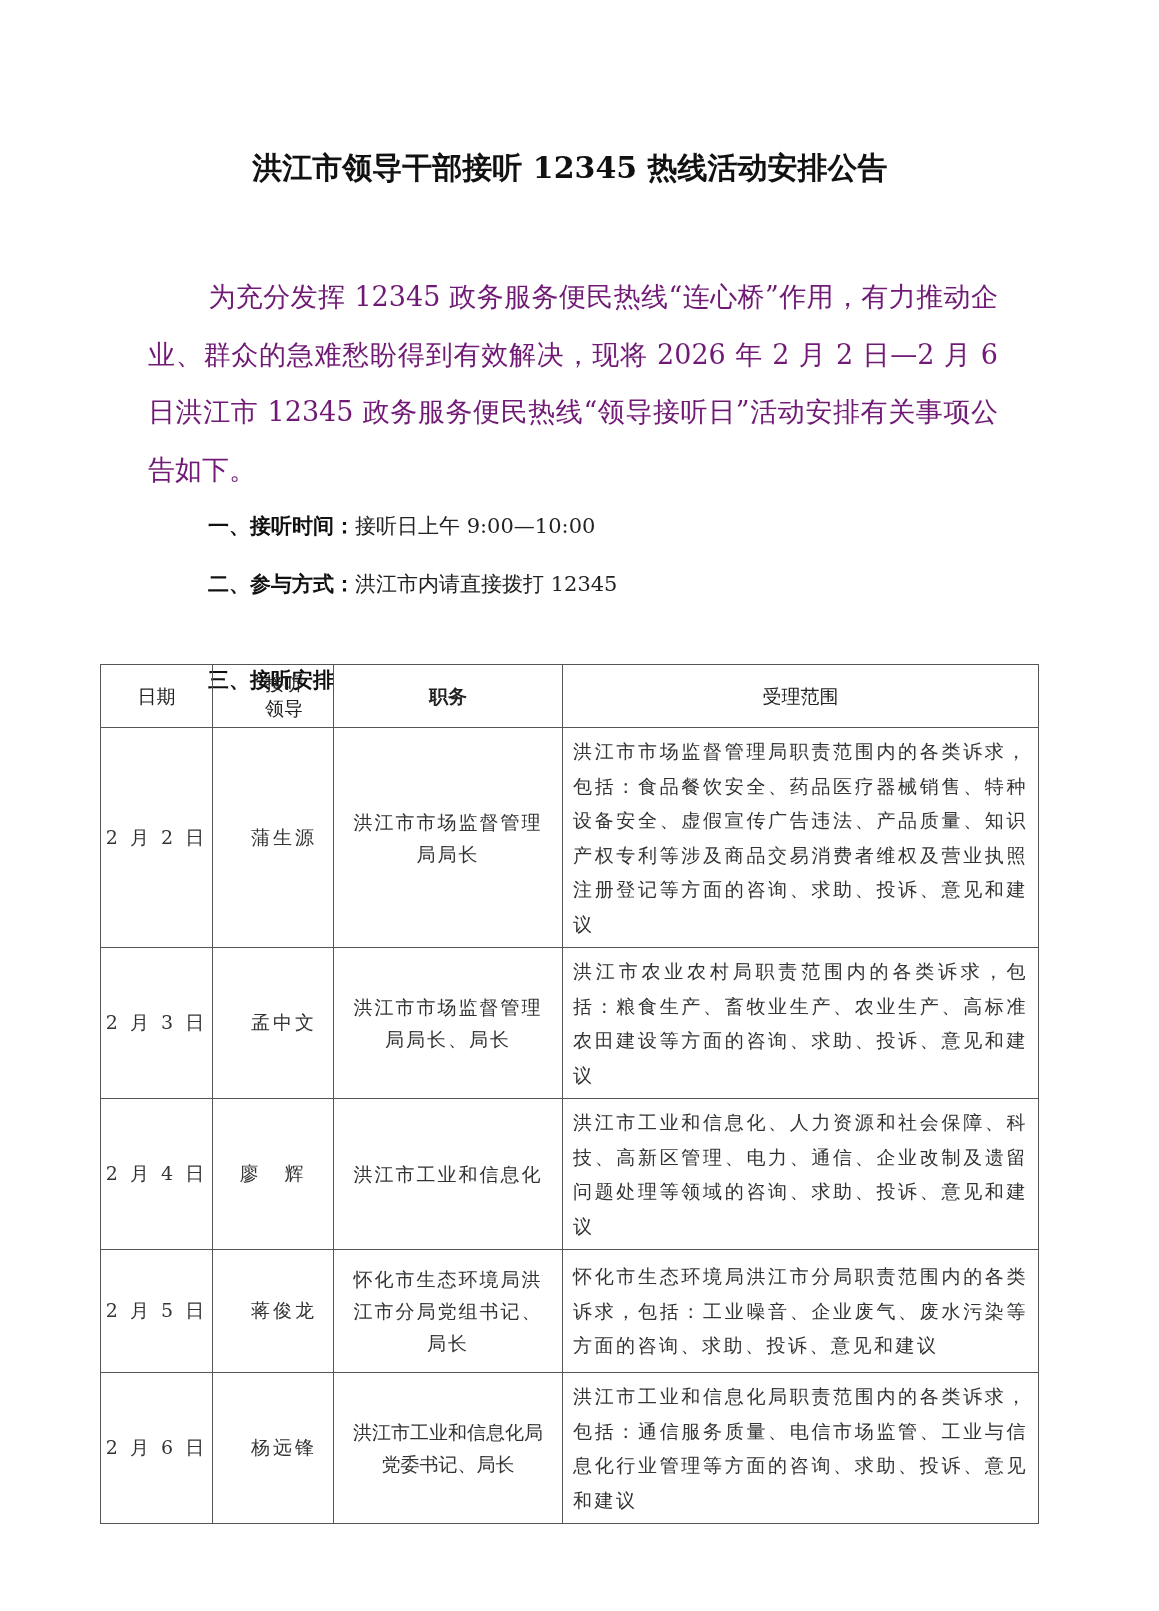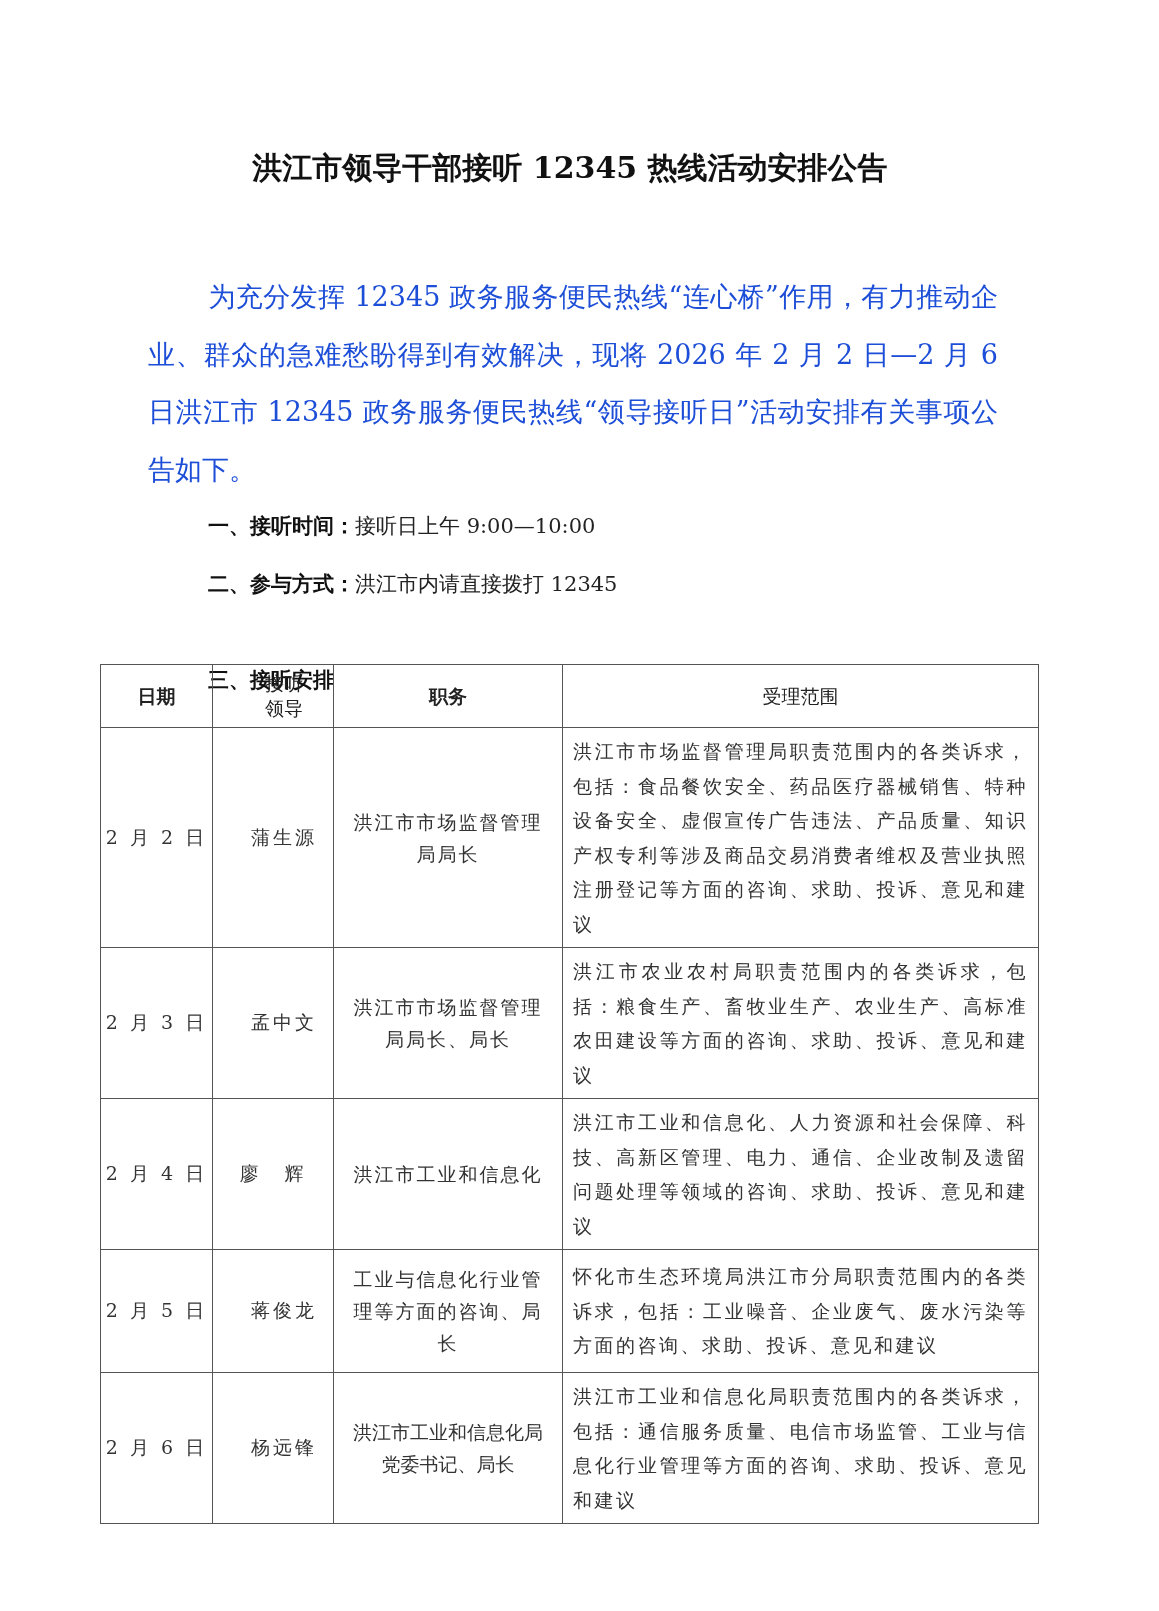--- a/index.html
+++ b/index.html
@@ -9,21 +9,21 @@
     color: #1a1a1a;
   }
   .title {
     position: absolute; left: 0; top: 148px; width: 1140px;
     text-align: center; font-size: 30px; font-weight: bold; letter-spacing: 0px;
     font-family: "DejaVu Serif", "Liberation Serif", serif;
     color: #111;
   }
   .para {
     position: absolute; left: 148px; width: 850px;
-    font-size: 27px; line-height: 57.5px; color: #1d4ed8;
+    font-size: 27px; line-height: 57.5px; color: #701a75;
     text-align: justify; text-align-last: left;
   }
   .para .indent { display: inline-block; width: 60px; }
   .section {
     position: absolute; left: 208px; font-size: 21px; line-height: 40px; color: #222;
     white-space: nowrap;
   }
   .section .heading { font-weight: bold; font-family: "DejaVu Sans", "Liberation Sans", sans-serif; color: #111; }
   table.schedule {
     position: absolute; left: 100px; top: 664px;
@@ -60,21 +60,21 @@
 <div class="section" style="top:564px;">
   <span class="heading">二、参与方式：</span><span>洪江市内请直接拨打 12345</span>
 </div>
 <div class="section" style="top:620px;margin-top:40px;">
   <span class="heading">三、接听安排</span>
 </div>
 
 <table class="schedule">
   <thead>
     <tr>
-      <th class="c-date" style="letter-spacing:0;font-weight:bold;">日期</th>
+      <th class="c-date" style="letter-spacing:0;">日期</th>
       <th class="c-leader" style="letter-spacing:0;">
         <div>接听</div>
         <div>领导</div>
       </th>
       <th class="c-pos" style="letter-spacing:0;font-weight:bold;">职务</th>
       <th>受理范围</th>
     </tr>
   </thead>
   <tbody>
     <tr style="height:187px;">
@@ -91,21 +91,21 @@
     </tr>
     <tr style="height:122px;">
       <td class="c-date">2 月 4 日</td>
       <td class="c-leader name-spaced" style="padding-left:24px;">廖辉</td>
       <td class="c-pos">洪江市工业和信息化</td>
       <td class="c-scope">洪江市工业和信息化、人力资源和社会保障、科技、高新区管理、电力、通信、企业改制及遗留问题处理等领域的咨询、求助、投诉、意见和建议</td>
     </tr>
     <tr style="height:123px;">
       <td class="c-date">2 月 5 日</td>
       <td class="c-leader">蒋俊龙</td>
-      <td class="c-pos">工业与信息化行业管理等方面的咨询、局长</td>
+      <td class="c-pos">怀化市生态环境局洪江市分局党组书记、局长</td>
       <td class="c-scope">怀化市生态环境局洪江市分局职责范围内的各类诉求，包括：工业噪音、企业废气、废水污染等方面的咨询、求助、投诉、意见和建议</td>
     </tr>
     <tr style="height:130px;">
       <td class="c-date">2 月 6 日</td>
       <td class="c-leader">杨远锋</td>
       <td class="c-pos" style="letter-spacing:0;">洪江市工业和信息化局党委书记、局长</td>
       <td class="c-scope">洪江市工业和信息化局职责范围内的各类诉求，包括：通信服务质量、电信市场监管、工业与信息化行业管理等方面的咨询、求助、投诉、意见和建议</td>
     </tr>
   </tbody>
 </table>

